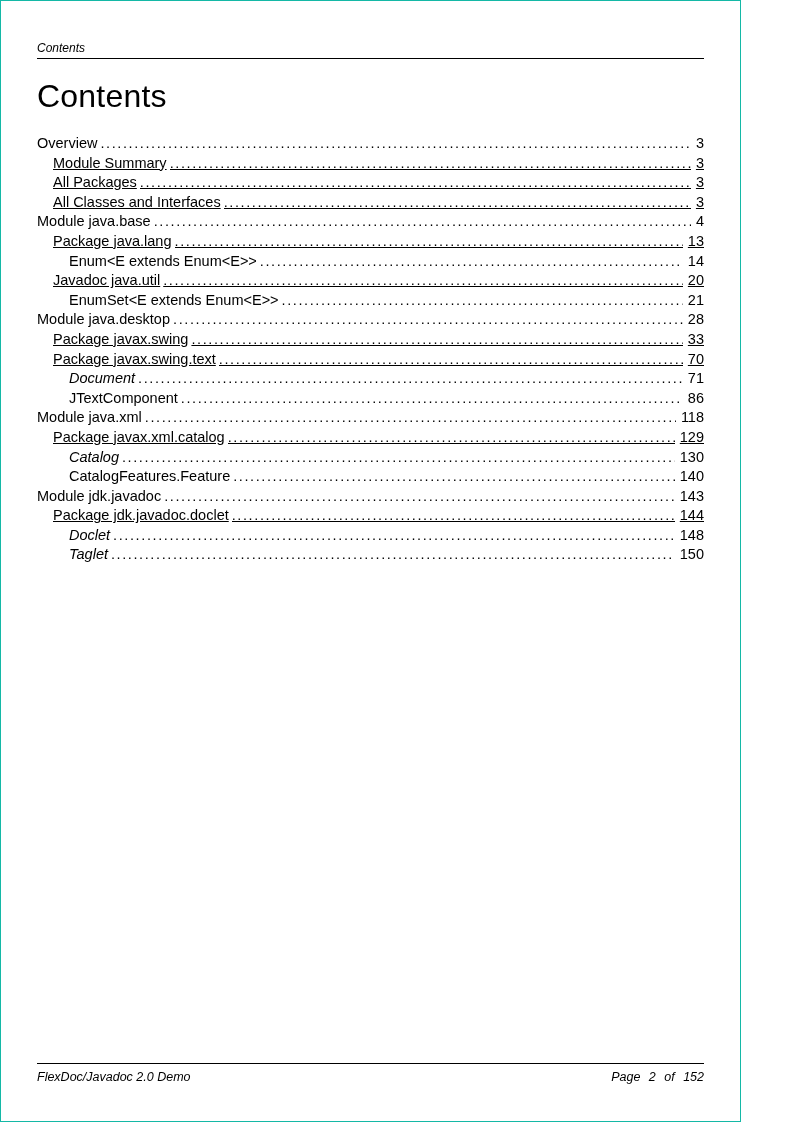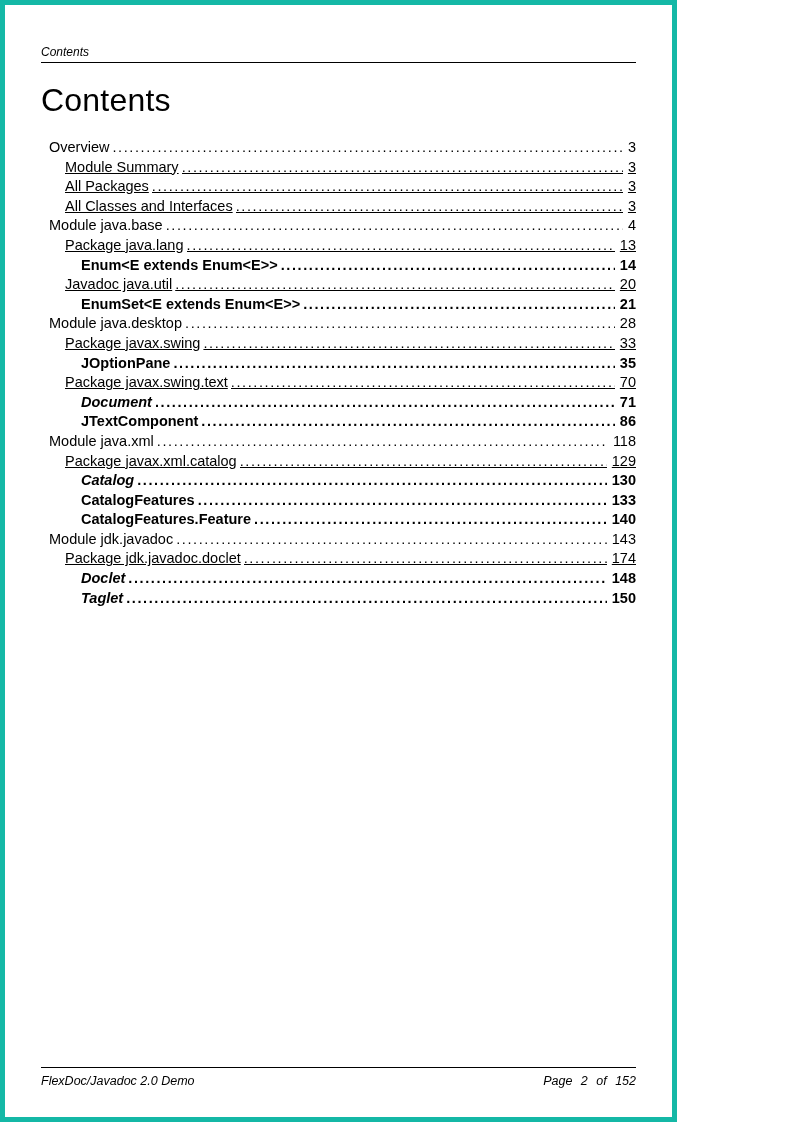--- a/index.html
+++ b/index.html
@@ -3,24 +3,24 @@
 <meta charset="utf-8">
 <style>
   * { box-sizing: border-box; margin: 0; padding: 0; }
   html, body { background: #ffffff; }
   body {
     font-family: "Liberation Sans", "DejaVu Sans", sans-serif;
     color: #000000;
   }
   .page {
     position: relative;
-    width: 677px;
+    width: 741px;
     height: 1122px;
     background: #ffffff;
-    border: 5px solid #14b8a6;
+    border: 1px solid #14b8a6;
     overflow: hidden;
   }
   
   .running-header {
     position: absolute;
     left: 36px;
     right: 36px;
     top: 37px;
     border-bottom: 1px solid #000000;
     padding-bottom: 2px;
@@ -48,25 +48,24 @@
     top: 133px;
   }
   .toc-row {
     display: flex;
     align-items: baseline;
     line-height: 19.6px;
     font-size: 14.5px;
     cursor: pointer;
     text-decoration: none;
     color: #000000;
-    margin-left: 8px;
   }
   .toc-row.level-0 { padding-left: 0; }
   .toc-row.level-1 { padding-left: 16px; text-decoration: underline; }
-  .toc-row.level-2 { padding-left: 32px; font-weight: bold; }
+  .toc-row.level-2 { padding-left: 32px; }
   .toc-row.italic .toc-label { font-style: italic; }
   .toc-label {
     white-space: nowrap;
     flex: 0 0 auto;
   }
   .toc-dots {
     flex: 1 1 auto;
     overflow: hidden;
     white-space: nowrap;
     margin-left: 3px;
@@ -170,25 +169,20 @@
     <span class="toc-dots"></span>
     <span class="toc-page">28</span>
   </div>
 
   <div class="toc-row level-1">
     <span class="toc-label">Package javax.swing</span>
     <span class="toc-dots"></span>
     <span class="toc-page">33</span>
   </div>
 
-  <div class="toc-row level-2">
-    <span class="toc-label">JOptionPane</span>
-    <span class="toc-dots"></span>
-    <span class="toc-page">35</span>
-  </div>
 
   <div class="toc-row level-1">
     <span class="toc-label">Package javax.swing.text</span>
     <span class="toc-dots"></span>
     <span class="toc-page">70</span>
   </div>
 
   <div class="toc-row level-2 italic">
     <span class="toc-label">Document</span>
     <span class="toc-dots"></span>
@@ -212,43 +206,38 @@
     <span class="toc-dots"></span>
     <span class="toc-page">129</span>
   </div>
 
   <div class="toc-row level-2 italic">
     <span class="toc-label">Catalog</span>
     <span class="toc-dots"></span>
     <span class="toc-page">130</span>
   </div>
 
-  <div class="toc-row level-2">
-    <span class="toc-label">CatalogFeatures</span>
-    <span class="toc-dots"></span>
-    <span class="toc-page">133</span>
-  </div>
 
 
   <div class="toc-row level-2">
     <span class="toc-label">CatalogFeatures.Feature</span>
     <span class="toc-dots"></span>
     <span class="toc-page">140</span>
   </div>
 
   <div class="toc-row level-0">
     <span class="toc-label">Module jdk.javadoc</span>
     <span class="toc-dots"></span>
     <span class="toc-page">143</span>
   </div>
 
   <div class="toc-row level-1">
     <span class="toc-label">Package jdk.javadoc.doclet</span>
     <span class="toc-dots"></span>
-    <span class="toc-page">174</span>
+    <span class="toc-page">144</span>
   </div>
 
   <div class="toc-row level-2 italic">
     <span class="toc-label">Doclet</span>
     <span class="toc-dots"></span>
     <span class="toc-page">148</span>
   </div>
 
   <div class="toc-row level-2 italic">
     <span class="toc-label">Taglet</span>

